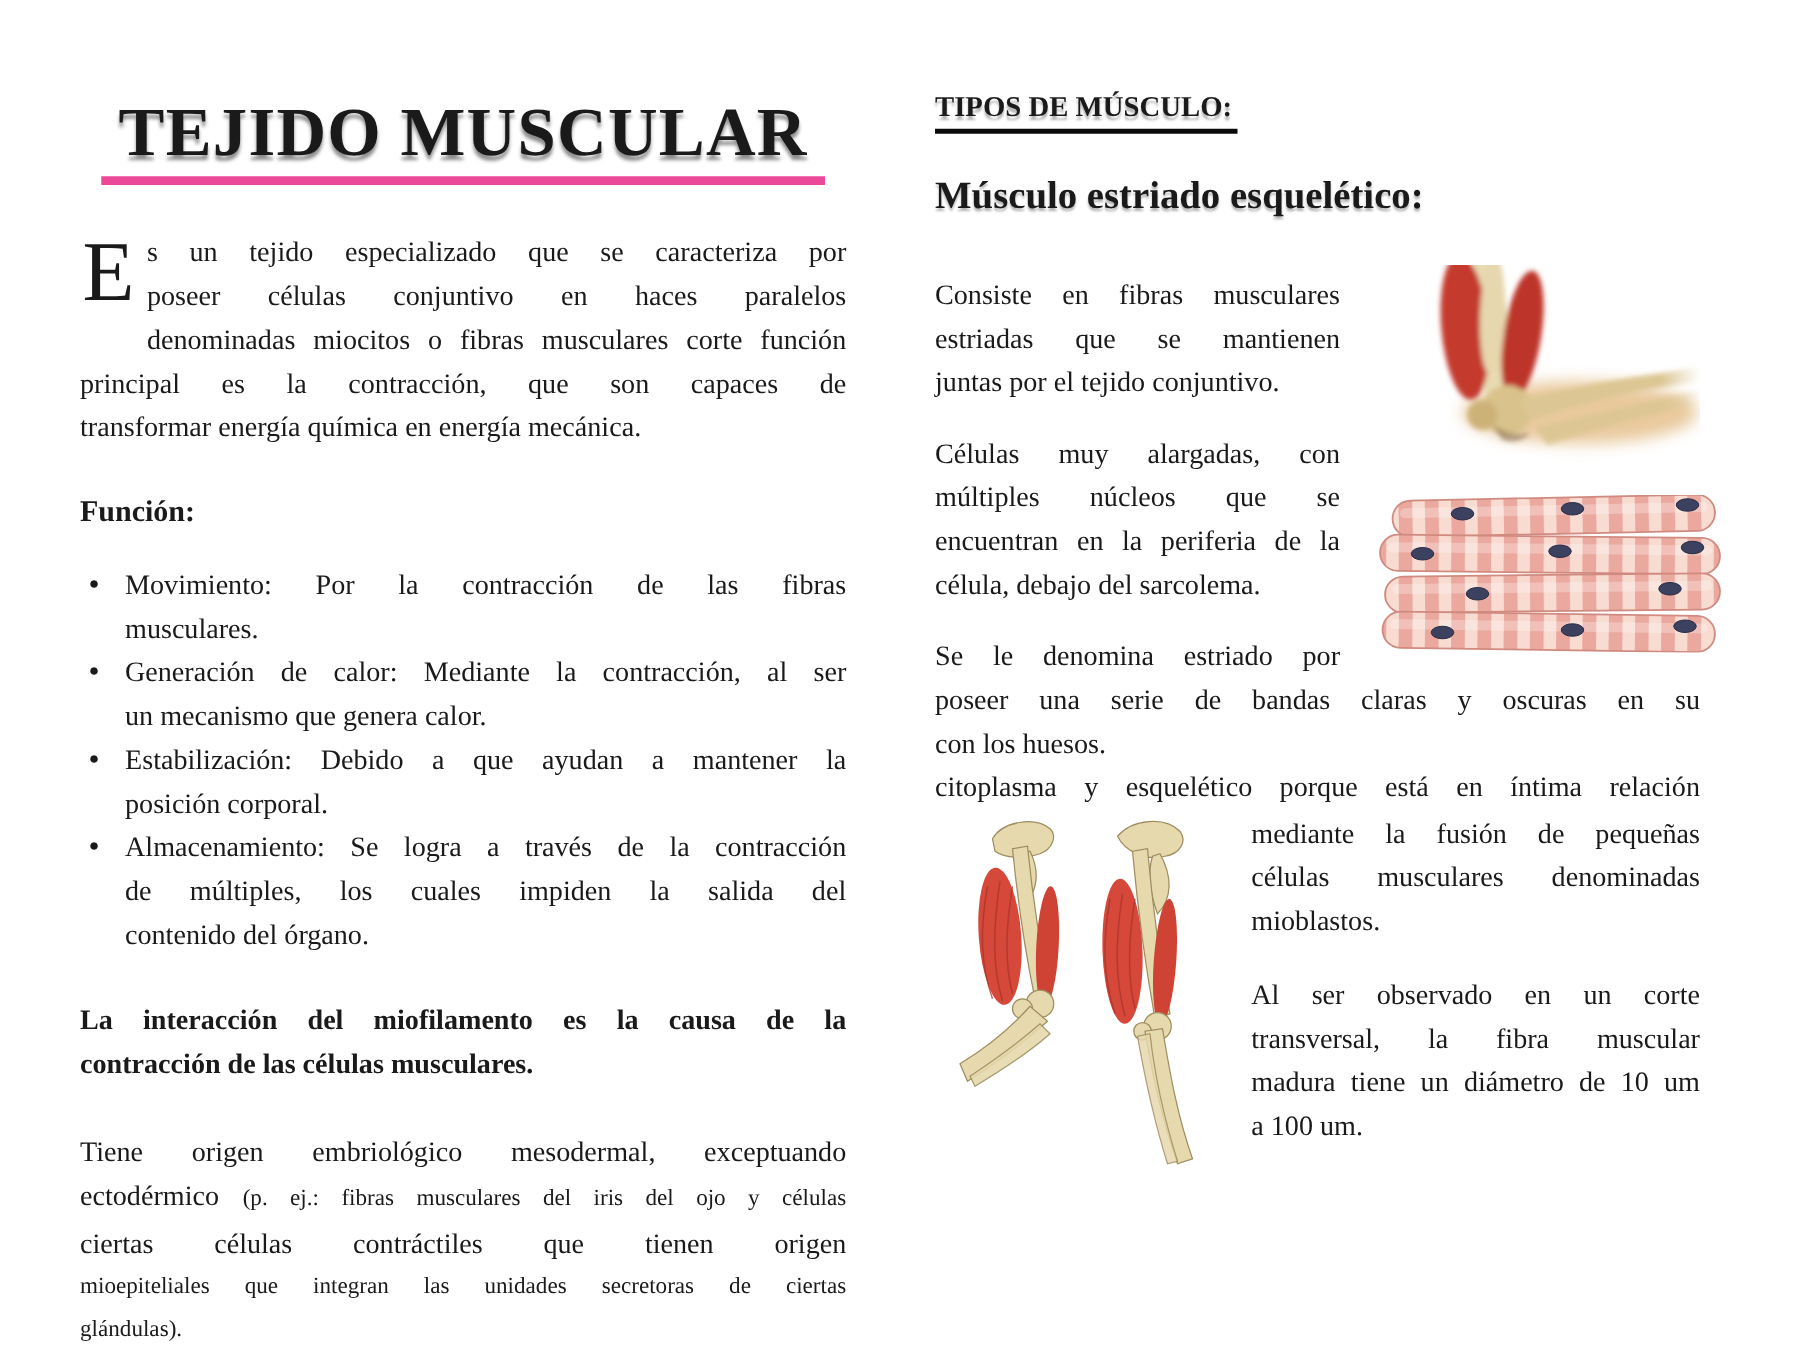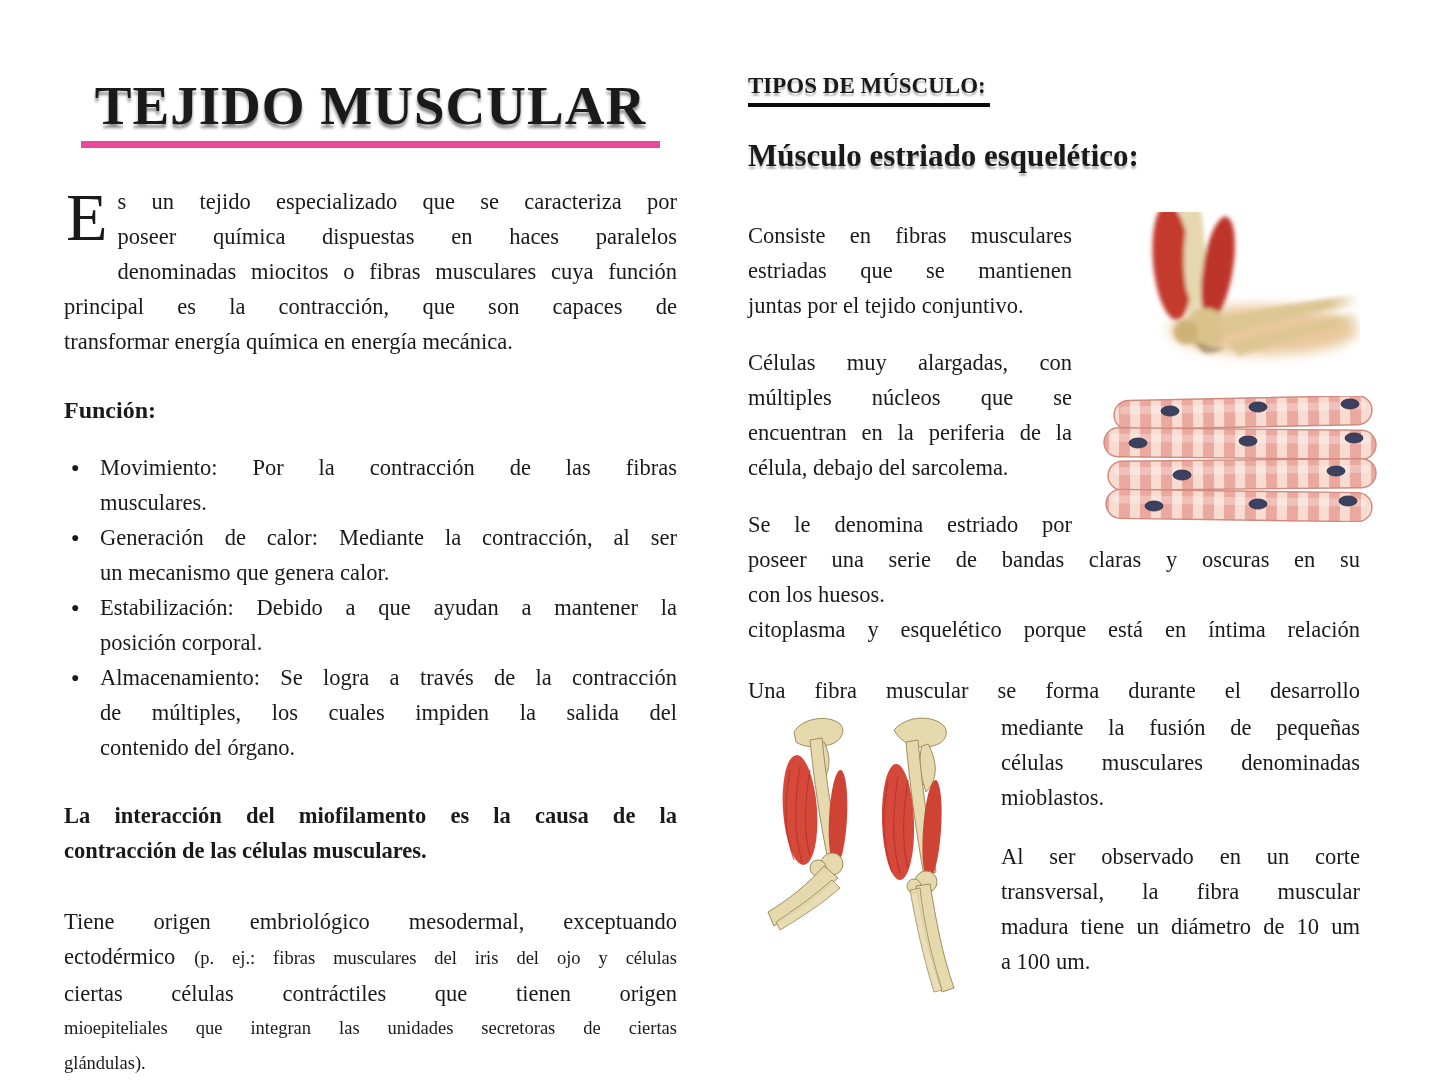--- a/index.html
+++ b/index.html
@@ -66,22 +66,22 @@
 </head>
 <body>
 
 <div id="col-left" class="col">
 
   <h1 class="doc-title">TEJIDO MUSCULAR</h1>
 
   <div class="intro">
     <span class="dropcap">E</span>
     <div class="body-line">s un tejido especializado que se caracteriza por</div>
-    <div class="body-line">poseer química dispuestas en haces paralelos</div>
-    <div class="body-line">denominadas miocitos o fibras musculares cuya función</div>
+    <div class="body-line">poseer células conjuntivo en haces paralelos</div>
+    <div class="body-line">denominadas miocitos o fibras musculares corte función</div>
     <div class="body-line">principal es la contracción, que son capaces de</div>
     <div class="body-line last">transformar energía química en energía mecánica.</div>
   </div>
 
   <div class="heading-sm">Función:</div>
 
   <ul class="bullet-list">
     <li class="bullet-item">
       <span class="bullet-glyph">●</span>
       <div class="bullet-body">
@@ -217,21 +217,20 @@
     <div class="body-line last">célula, debajo del sarcolema.</div>
   </div>
 
   <div class="p-estriado">
     <div class="body-line">Se le denomina estriado por</div>
     <div class="body-line">poseer una serie de bandas claras y oscuras en su</div>
     <div class="body-line last">con los huesos.</div>
     <div class="body-line">citoplasma y esquelético porque está en íntima relación</div>
   </div>
 
-  <div class="p-fibra1 body-line">Una fibra muscular se forma durante el desarrollo</div>
 
   
   <svg class="arms-svg" viewBox="0 0 205 282" xmlns="http://www.w3.org/2000/svg">
     <g stroke="#9e8d5e" stroke-width="1" fill="#e6d9ad">
       <path d="M28,18 C36,4 62,0 74,10 C80,16 76,26 66,30 C54,34 38,34 30,28 Z"></path>
       <path d="M58,28 C66,44 64,60 54,70 C50,56 48,42 50,30 Z"></path>
       <path d="M44,26 C48,66 54,108 62,146 L74,142 C66,104 60,64 56,24 Z"></path>
       <path d="M128,16 C140,2 166,0 178,12 C184,20 178,30 166,32 C150,36 134,28 128,16 Z"></path>
       <path d="M162,30 C172,48 172,66 160,78 C154,62 152,44 156,32 Z"></path>
       <path d="M140,28 C144,72 150,118 158,162 L170,158 C162,116 156,72 152,26 Z"></path>

